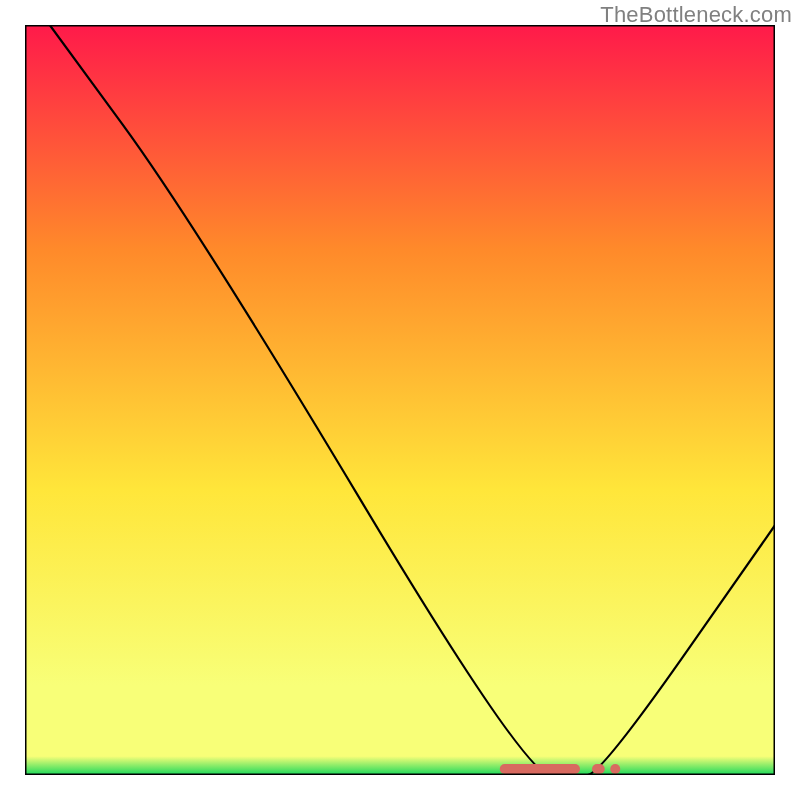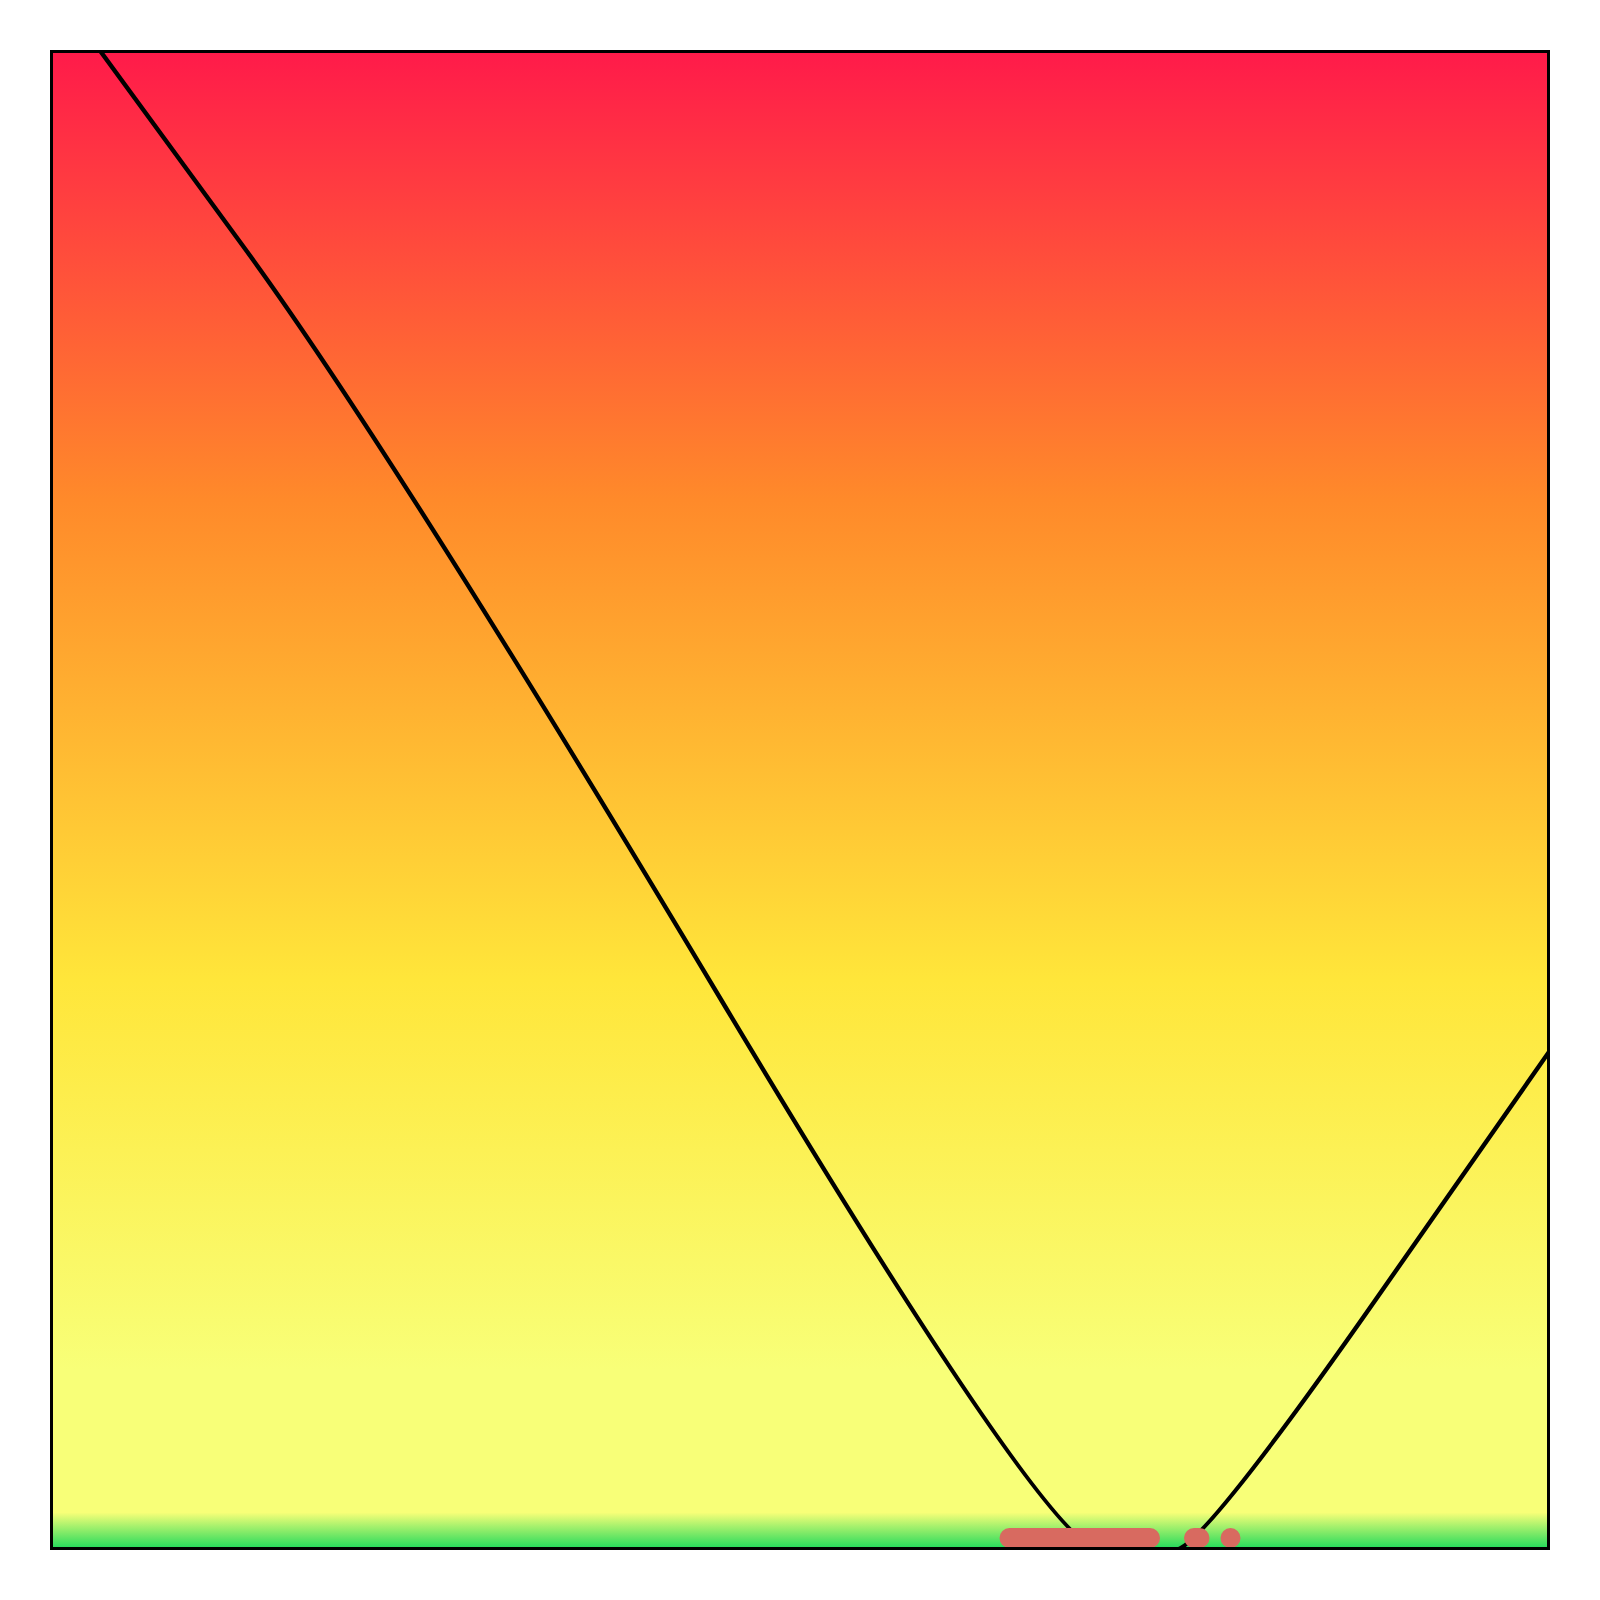--- a/index.html
+++ b/index.html
@@ -34,20 +34,21 @@
   }
   .plot-area svg {
     display: block;
   }
 </style>
 </head>
 <body>
 
 <div class="canvas">
 
+  <div class="watermark">TheBottleneck.com</div>
 
   <div class="plot-area">
     <svg id="chart-svg" width="750" height="750" viewBox="0 0 750 750">
 
     <defs>
           <linearGradient id="bg-grad" x1="0" y1="0" x2="0" y2="1">
             <stop offset="0%" stop-color="#ff1a4a"></stop>
             <stop offset="30%" stop-color="#ff8a2a"></stop>
             <stop offset="62%" stop-color="#ffe63a"></stop>
             <stop offset="88%" stop-color="#f8ff78"></stop>

